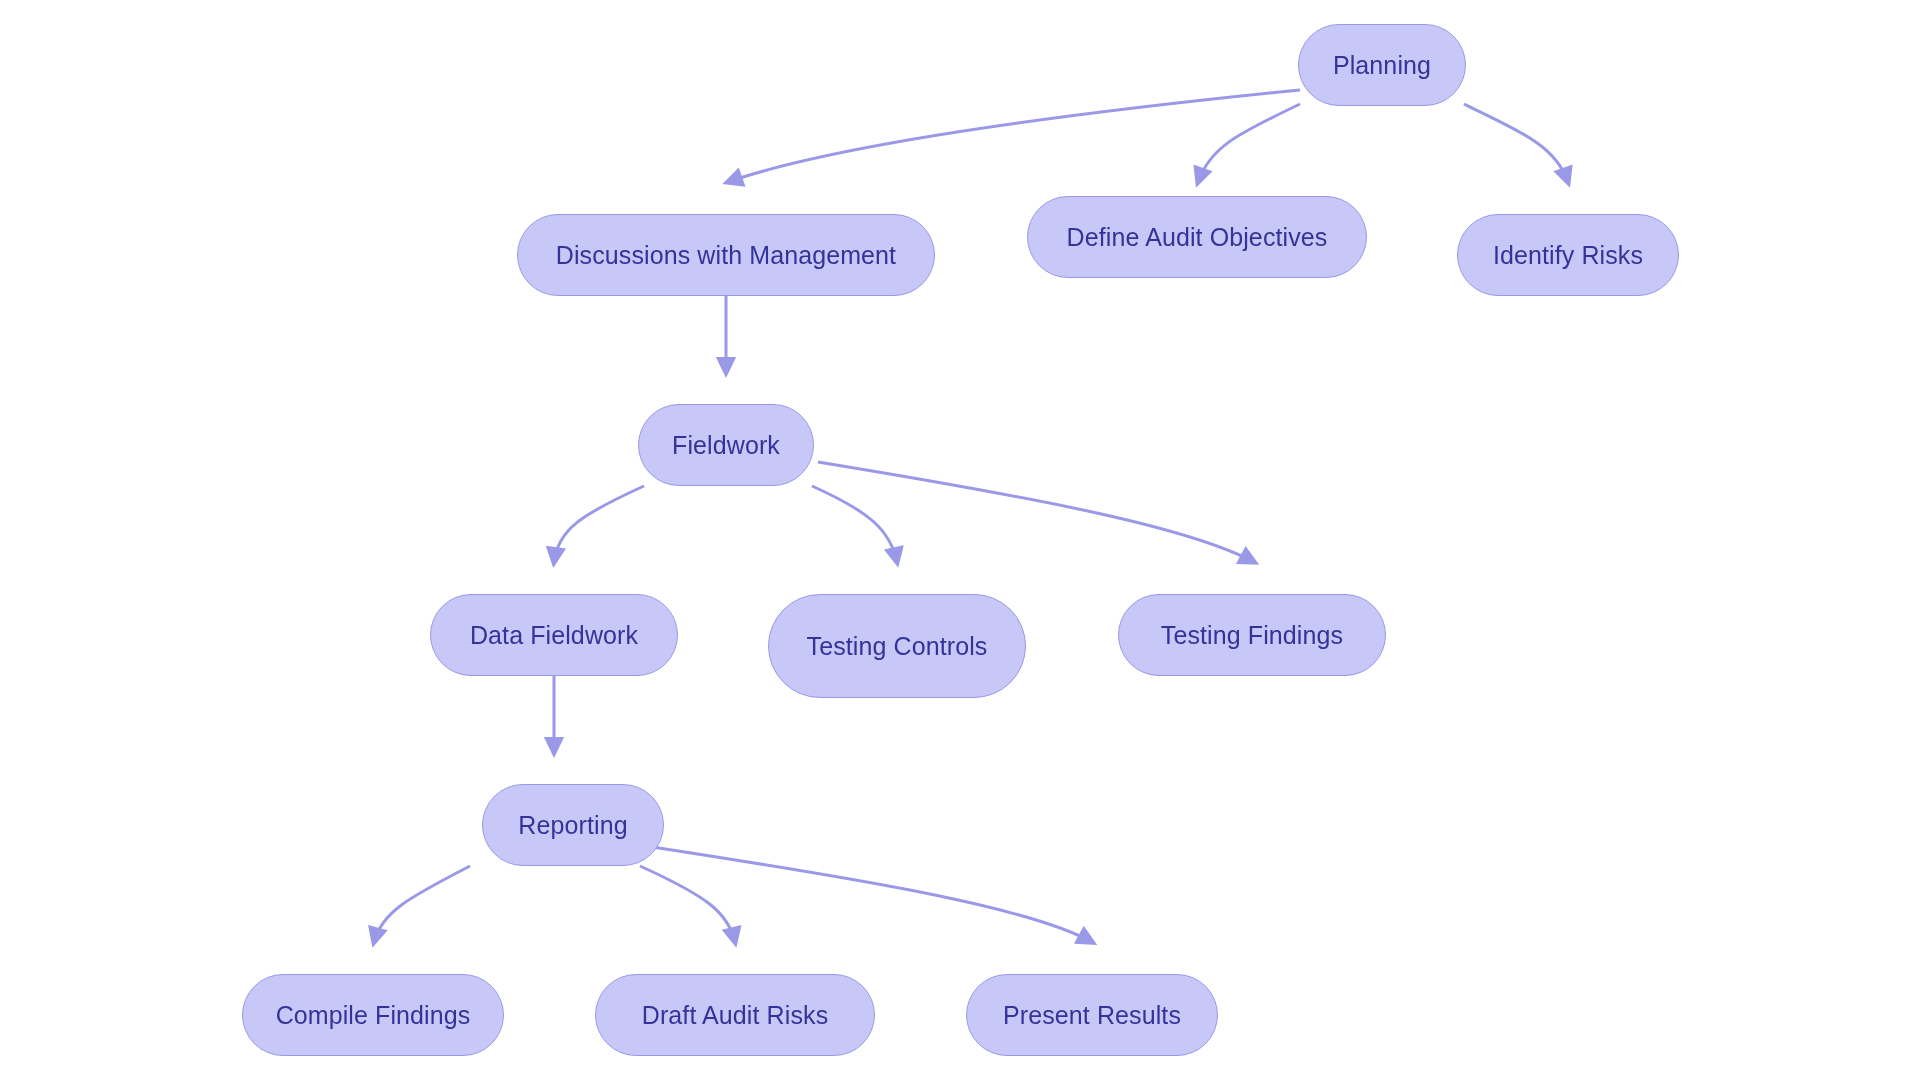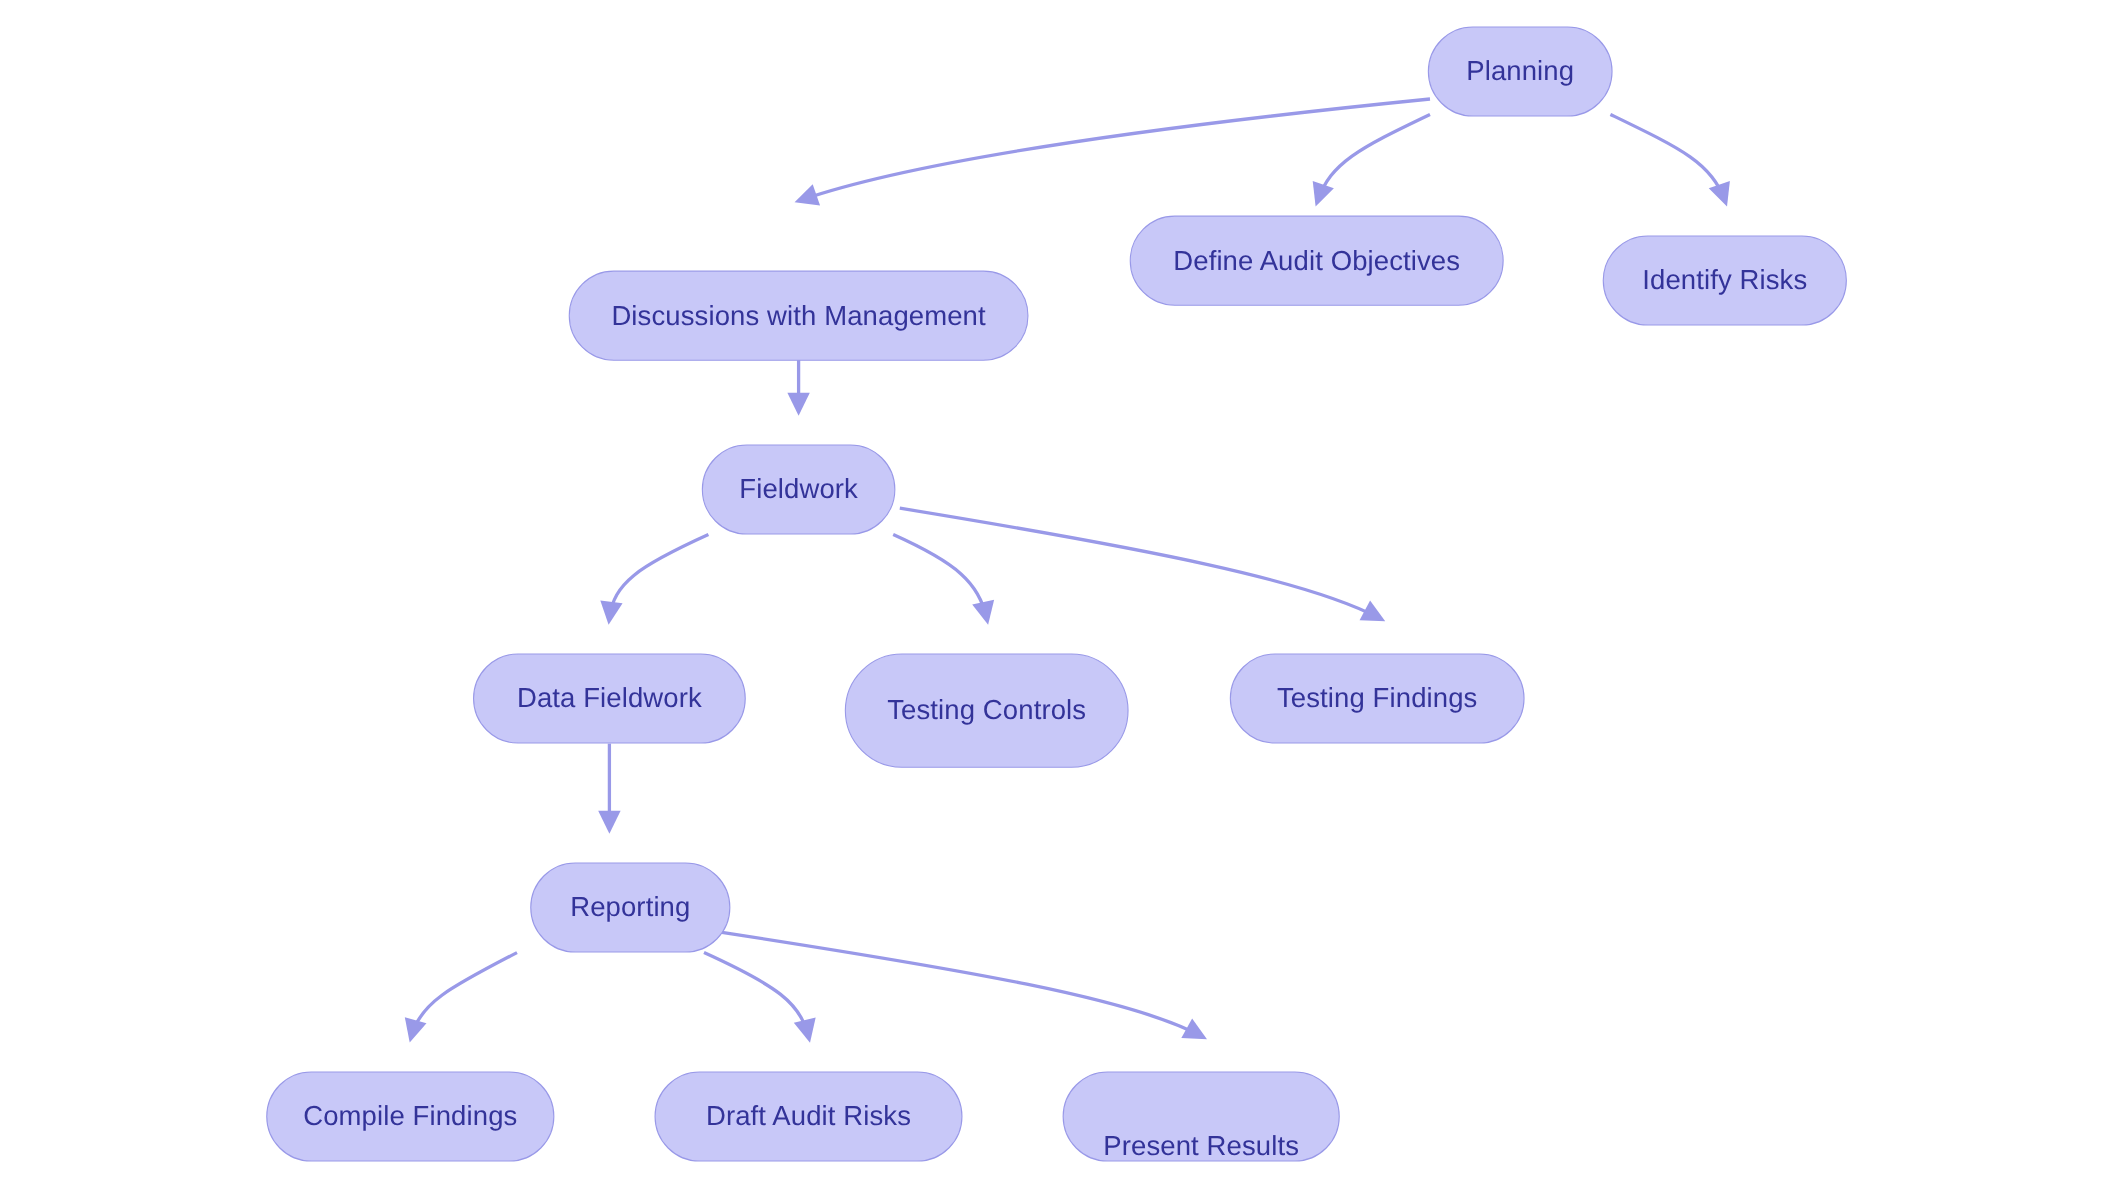--- a/index.html
+++ b/index.html
@@ -65,21 +65,21 @@
       <path d="M 818,462 C 1050,500 1190,528 1254,562" fill="none" stroke="#9999e8" stroke-width="3" stroke-linecap="butt" marker-end="url(#arrowhead)"></path>
       <path d="M 554,676 C 554,710 554,730 554,752" fill="none" stroke="#9999e8" stroke-width="3" stroke-linecap="butt" marker-end="url(#arrowhead)"></path>
       <path d="M 470,866 C 408,898 382,912 374,942" fill="none" stroke="#9999e8" stroke-width="3" stroke-linecap="butt" marker-end="url(#arrowhead)"></path>
       <path d="M 640,866 C 706,896 728,912 735,942" fill="none" stroke="#9999e8" stroke-width="3" stroke-linecap="butt" marker-end="url(#arrowhead)"></path>
       <path d="M 646,846 C 880,882 1030,908 1092,942" fill="none" stroke="#9999e8" stroke-width="3" stroke-linecap="butt" marker-end="url(#arrowhead)"></path>
     </svg>
   <div id="node-layer">
       <div class="node" style="width: 168px; height: 82px; left: 1298px; top: 24px;">
         <span class="node-label">Planning</span>
       </div>
-      <div class="node" style="width: 418px; height: 82px; left: 517px; top: 214px; margin-top: 32px;">
+      <div class="node" style="width: 418px; height: 82px; left: 517px; top: 214px;">
         <span class="node-label">Discussions with Management</span>
       </div>
       <div class="node" style="width: 340px; height: 82px; left: 1027px; top: 196px;">
         <span class="node-label">Define Audit Objectives</span>
       </div>
       <div class="node" style="width: 222px; height: 82px; left: 1457px; top: 214px;">
         <span class="node-label">Identify Risks</span>
       </div>
       <div class="node" style="width: 176px; height: 82px; left: 638px; top: 404px;">
         <span class="node-label">Fieldwork</span>
@@ -95,17 +95,17 @@
       </div>
       <div class="node" style="width: 182px; height: 82px; left: 482px; top: 784px;">
         <span class="node-label">Reporting</span>
       </div>
       <div class="node" style="width: 262px; height: 82px; left: 242px; top: 974px;">
         <span class="node-label">Compile Findings</span>
       </div>
       <div class="node" style="width: 280px; height: 82px; left: 595px; top: 974px;">
         <span class="node-label">Draft Audit Risks</span>
       </div>
-      <div class="node" style="width: 252px; height: 82px; left: 966px; top: 974px; align-items: flex-end;">
+      <div class="node" style="width: 252px; height: 82px; left: 966px; top: 974px;">
         <span class="node-label">Present Results</span>
       </div>
     </div>
 </div>
 
 </body></html>

